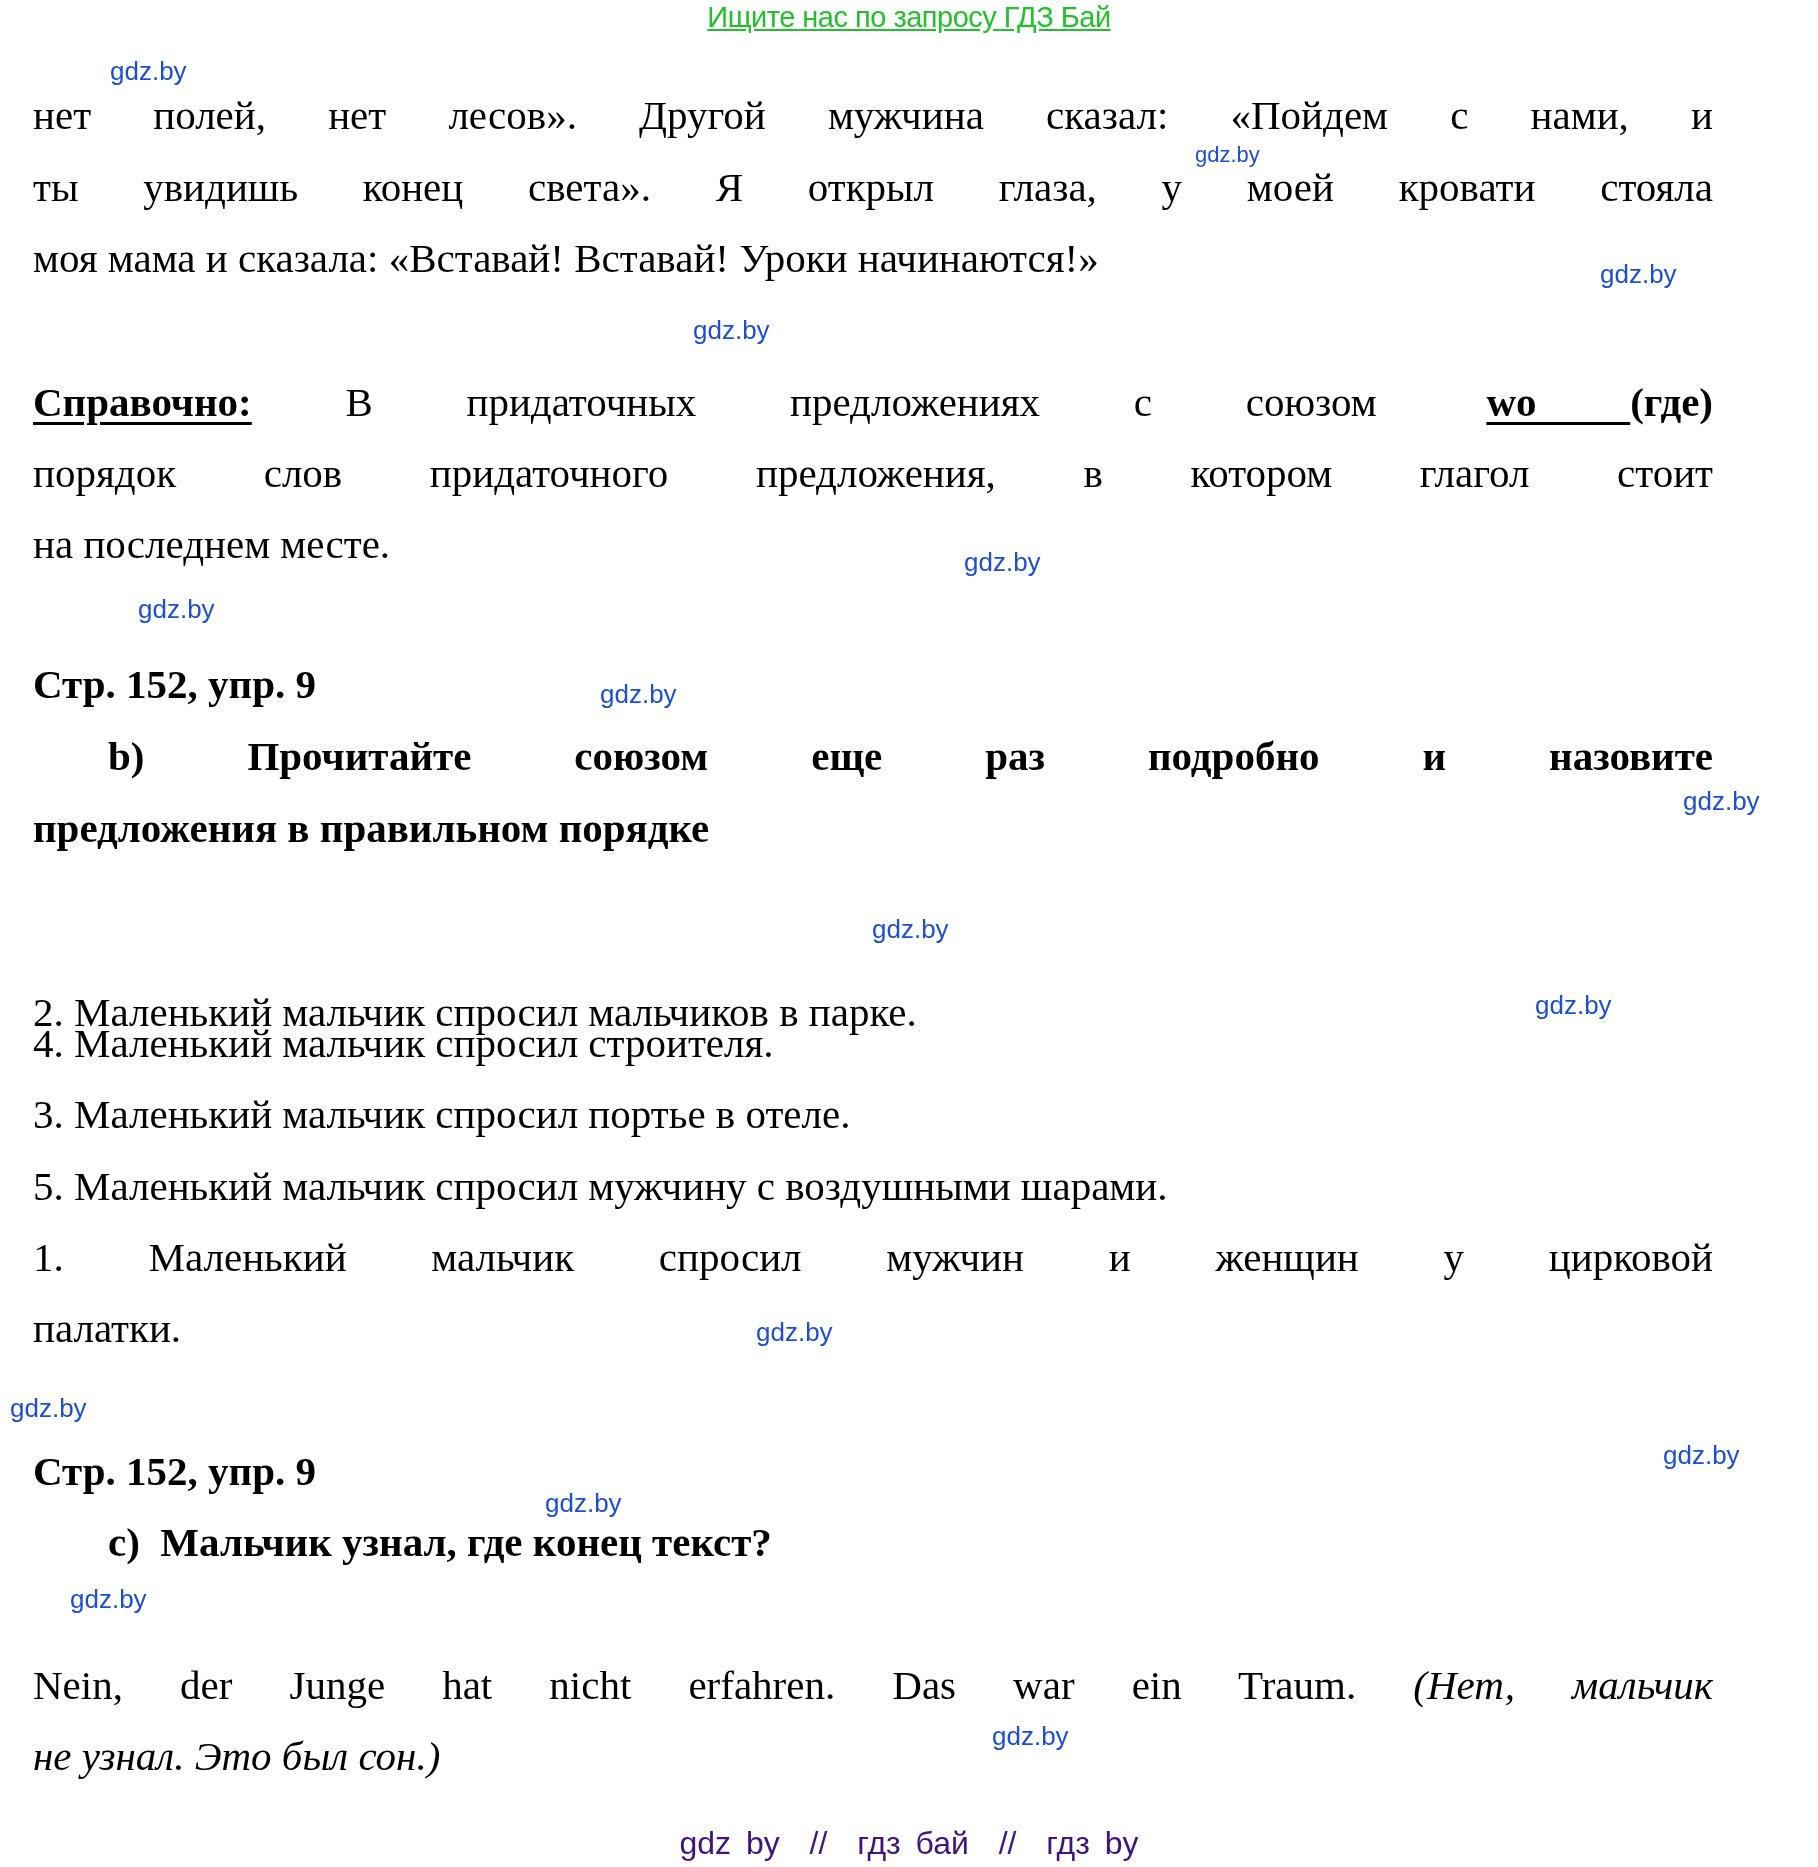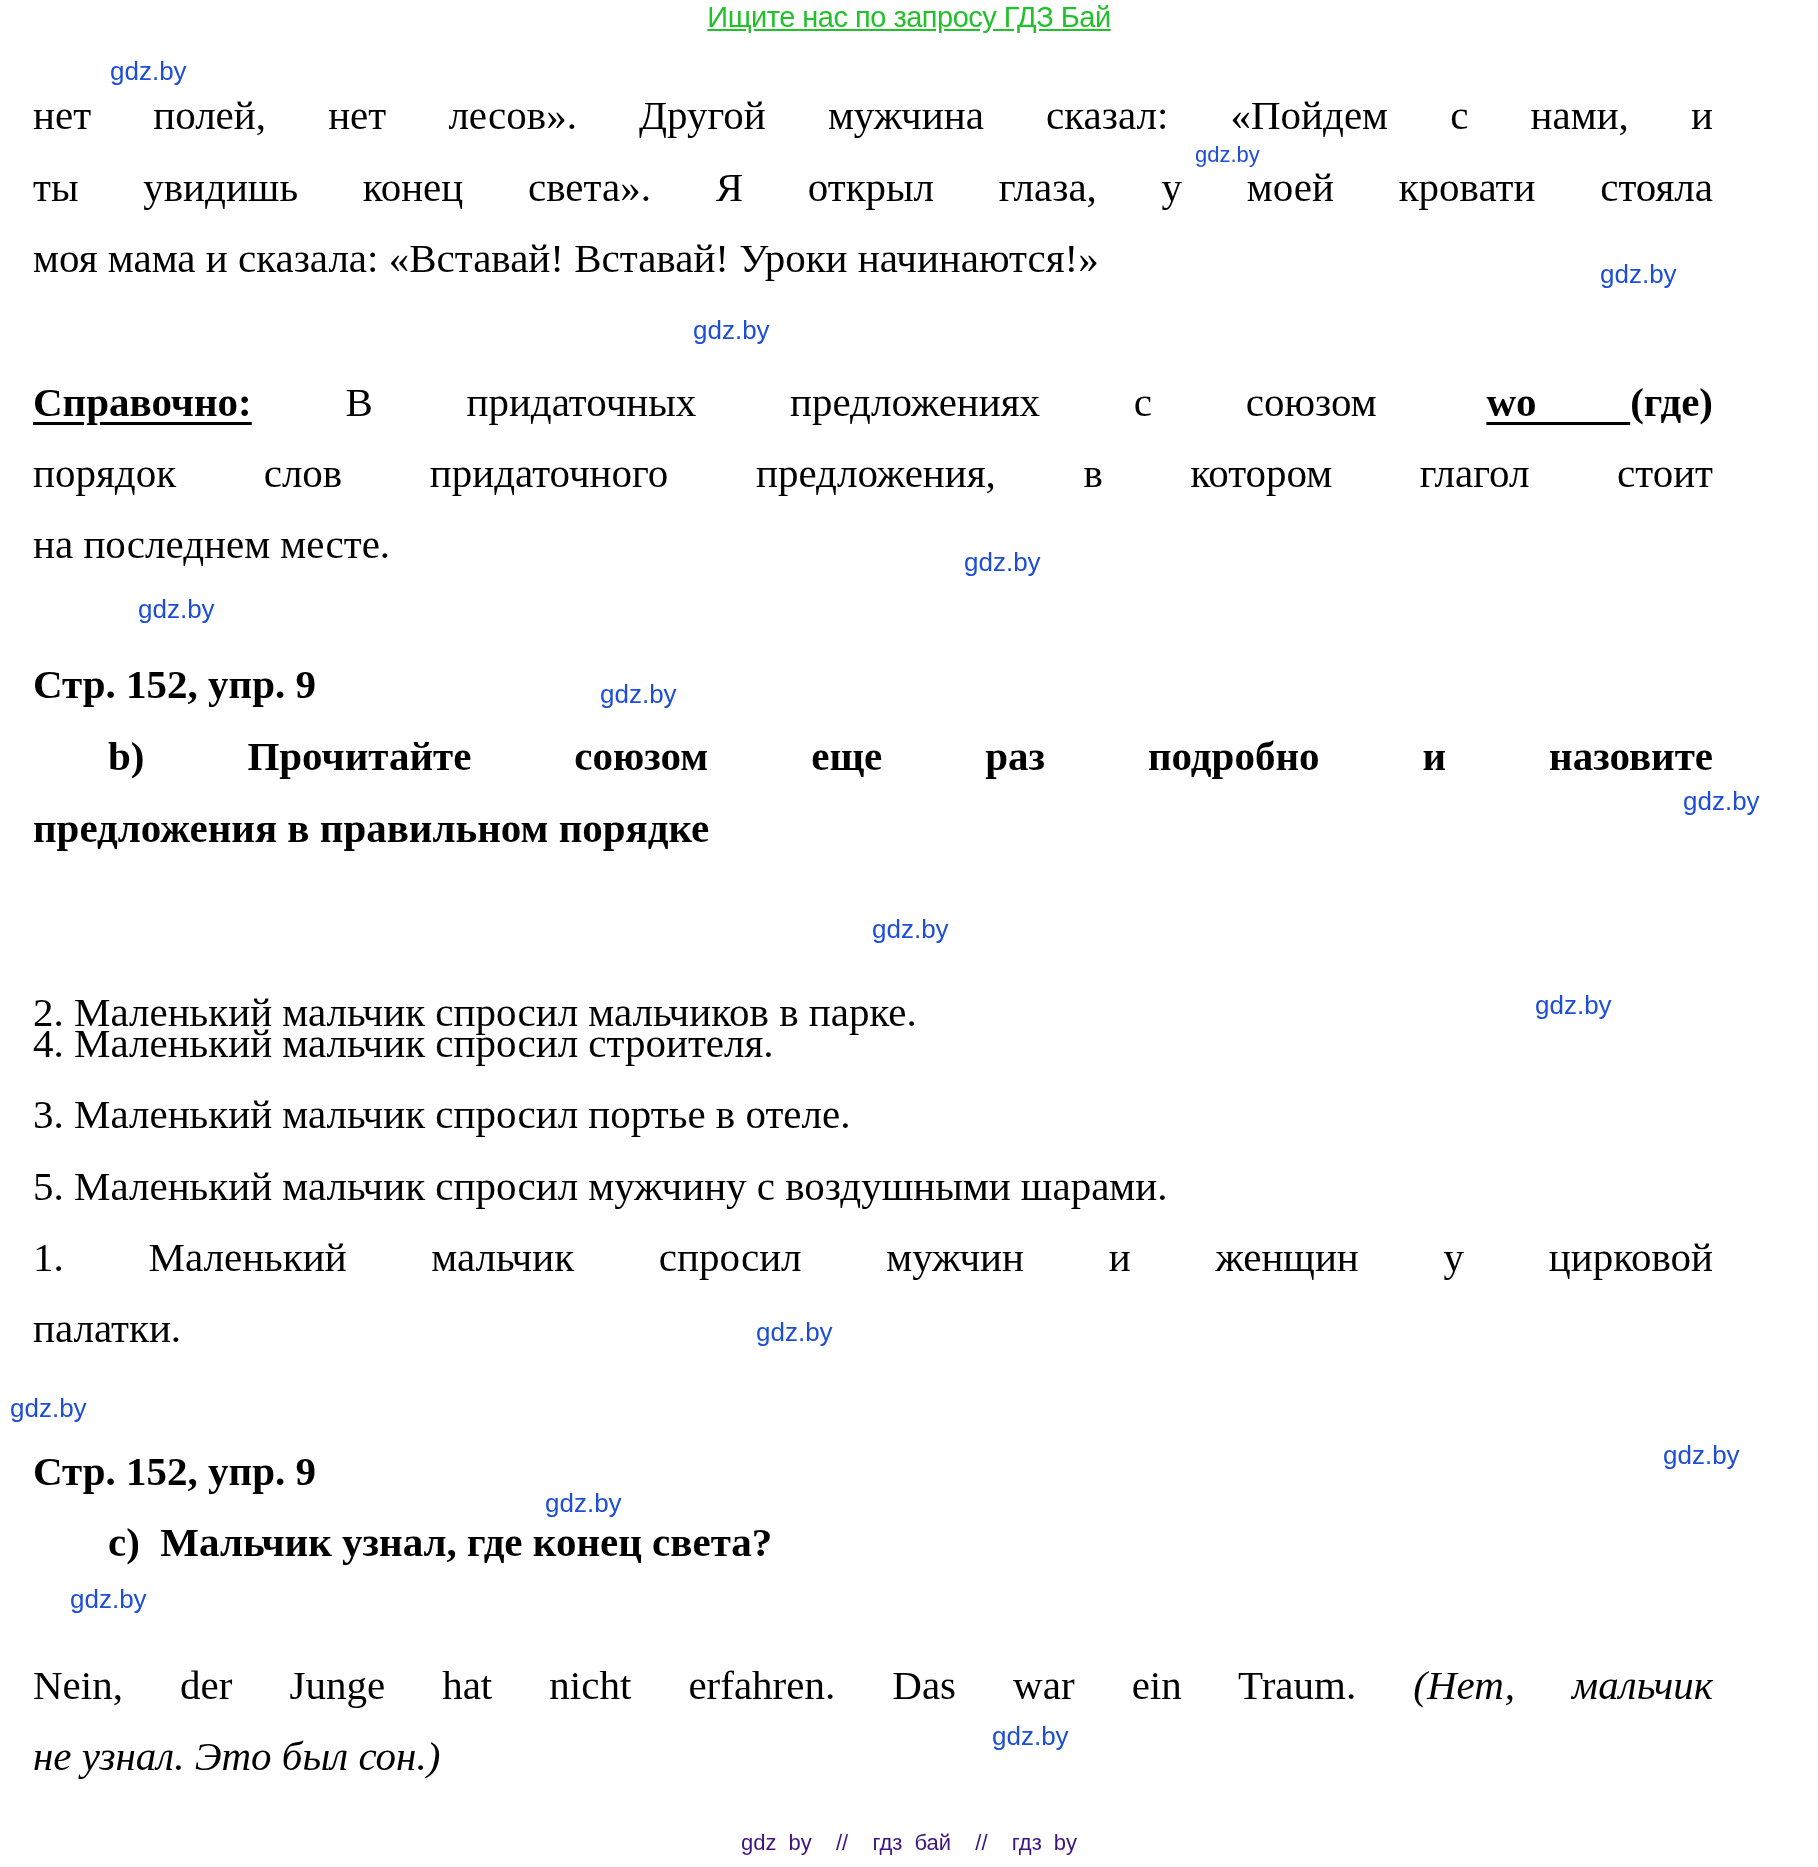--- a/index.html
+++ b/index.html
@@ -8,21 +8,21 @@
   .sans { font-family: "Liberation Sans", "DejaVu Sans", sans-serif; }
   .top-banner { position: absolute; top: 0; left: 0; width: 1818px; text-align: center;
     font-size: 29px; line-height: 34px; color: #22c02a; letter-spacing: -0.5px; text-decoration: underline; }
   .line { position: absolute; left: 33px; width: 1680px; font-size: 41px; line-height: 60px; white-space: nowrap; }
   .just { text-align: justify; text-align-last: justify; }
   .b { font-weight: bold; }
   .u { text-decoration: underline; text-decoration-thickness: 3px; text-underline-offset: 6px; }
   .i { font-style: italic; }
   .wm { position: absolute; font-size: 26px; line-height: 30px; color: #1d4ed8; }
   .footer { position: absolute; top: 1825px; left: 0; width: 1818px; text-align: center;
-    font-size: 22px; line-height: 36px; color: #3f1480; word-spacing: 6px; }
+    font-size: 32px; line-height: 36px; color: #3f1480; word-spacing: 6px; }
 </style>
 </head>
 <body>
 
 <div class="top-banner sans">Ищите нас по запросу ГДЗ Бай</div>
 
 <div class="line serif just" style="top:85px;">нет полей, нет лесов». Другой мужчина сказал: «Пойдем с нами, и</div>
 <div class="line serif just" style="top:157px;">ты увидишь конец света». Я открыл глаза, у моей кровати стояла</div>
 <div class="line serif" style="top:228px;">моя мама и сказала: «Вставай! Вставай! Уроки начинаются!»</div>
 
@@ -35,21 +35,21 @@
 <div class="line serif b" style="top:798px;">предложения в правильном порядке</div>
 
 <div class="line serif" style="top:942px;margin-top:40px;">2. Маленький мальчик спросил мальчиков в парке.</div>
 <div class="line serif" style="top:1013px;">4. Маленький мальчик спросил строителя.</div>
 <div class="line serif" style="top:1084px;">3. Маленький мальчик спросил портье в отеле.</div>
 <div class="line serif" style="top:1156px;">5. Маленький мальчик спросил мужчину с воздушными шарами.</div>
 <div class="line serif just" style="top:1227px;">1. Маленький мальчик спросил мужчин и женщин у цирковой</div>
 <div class="line serif" style="top:1298px;">палатки.</div>
 
 <div class="line serif b" style="top:1441px;">Стр. 152, упр. 9</div>
-<div class="line serif b" style="top:1512px; left:108px; white-space:pre;">c)  Мальчик узнал, где конец света?</div>
+<div class="line serif b" style="top:1512px; left:108px; white-space:pre;">c)  Мальчик узнал, где конец текст?</div>
 <div class="line serif just" style="top:1655px;"><span>Nein, der Junge hat nicht erfahren. Das war ein Traum.</span> <span class="i">(Нет, мальчик</span></div>
 <div class="line serif i" style="top:1726px;">не узнал. Это был сон.)</div>
 
 <div class="wm sans" style="left:110px; top:56px;">gdz.by</div>
 <div class="wm sans" style="left:1195px; top:140px; font-size:22px;">gdz.by</div>
 <div class="wm sans" style="left:1600px; top:259px;">gdz.by</div>
 <div class="wm sans" style="left:693px; top:315px;">gdz.by</div>
 <div class="wm sans" style="left:964px; top:547px;">gdz.by</div>
 <div class="wm sans" style="left:138px; top:594px;">gdz.by</div>
 <div class="wm sans" style="left:600px; top:679px;">gdz.by</div>

